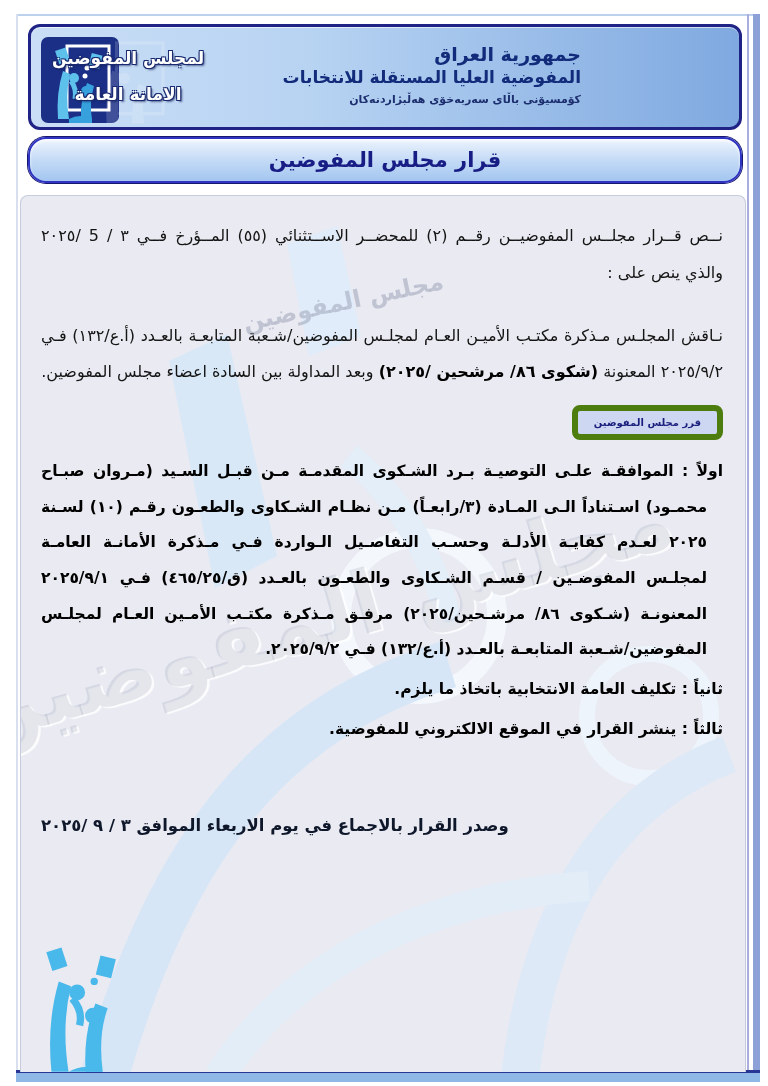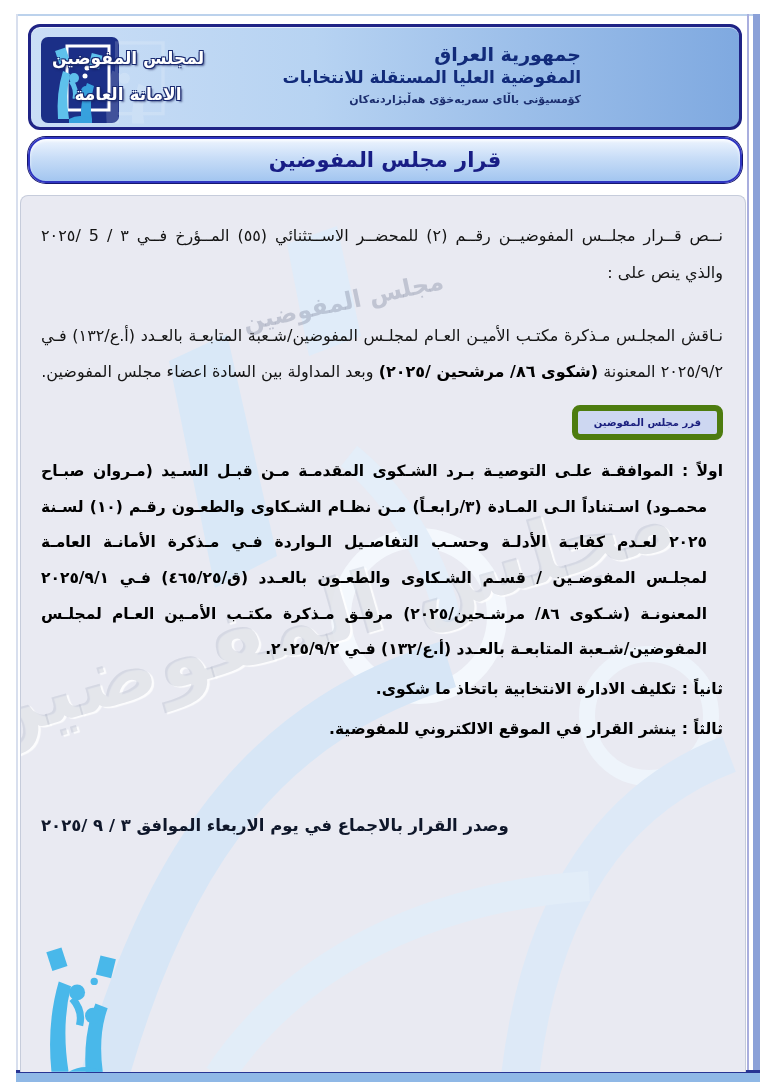--- a/index.html
+++ b/index.html
@@ -150,21 +150,21 @@
 
     <div class="doc-content">
       <p class="para-intro">نــص قــرار مجلــس المفوضيــن رقــم (٢) للمحضــر الاســتثنائي (٥٥) المــؤرخ فــي ٣ / 5 /٢٠٢٥ والذي ينص على :</p>
 
       <p class="para-memo"><span>نـاقش المجلـس مـذكرة مكتـب الأميـن العـام لمجلـس المفوضين/شـعبة المتابعـة بالعـدد (أ.ع/١٣٢) فـي ٢٠٢٥/٩/٢ المعنونة </span><b>(شكوى ٨٦/ مرشحين /٢٠٢٥)</b><span> وبعد المداولة بين السادة اعضاء مجلس المفوضين.</span></p>
 
       <span class="decision-badge">قرر مجلس المفوضين</span>
 
       <p class="clause"><span>اولاً :</span><span> الموافقـة علـى التوصيـة بـرد الشـكوى المقدمـة مـن قبـل السـيد (مـروان صبـاح محمـود) اسـتناداً الـى المـادة (٣/رابعـاً) مـن نظـام الشـكاوى والطعـون رقـم (١٠) لسـنة ٢٠٢٥ لعـدم كفايـة الأدلـة وحسـب التفاصـيل الـواردة فـي مـذكرة الأمانـة العامـة لمجلـس المفوضـين / قسـم الشـكاوى والطعـون بالعـدد (ق/٤٦٥/٢٥) فـي ٢٠٢٥/٩/١ المعنونـة (شـكوى ٨٦/ مرشـحين/٢٠٢٥) مرفـق مـذكرة مكتـب الأمـين العـام لمجلـس المفوضين/شـعبة المتابعـة بالعـدد (أ.ع/١٣٢) فـي ٢٠٢٥/٩/٢.</span></p>
 
-      <p class="clause"><span>ثانياً :</span><span> تكليف الادارة الانتخابية باتخاذ ما شكوى.</span></p>
+      <p class="clause"><span>ثانياً :</span><span> تكليف العامة الانتخابية باتخاذ ما يلزم.</span></p>
 
       <p class="clause"><span>ثالثاً :</span><span> ينشر القرار في الموقع الالكتروني للمفوضية.</span></p>
 
       <p class="closing">وصدر القرار بالاجماع في يوم الاربعاء الموافق ٣ / ٩ /٢٠٢٥</p>
     </div>
 
     <svg class="bottom-logo" width="110" height="125" viewBox="0 0 90 102">
       <rect x="18" y="2" width="13" height="16" fill="#49b8ea" transform="rotate(-18 24 10)"></rect>
       <rect x="58" y="8" width="13" height="16" fill="#49b8ea" transform="rotate(14 64 16)"></rect>
       <path d="M20,102 Q16,62 26,28 L36,32 Q28,64 34,102 Z" fill="#49b8ea"></path>

